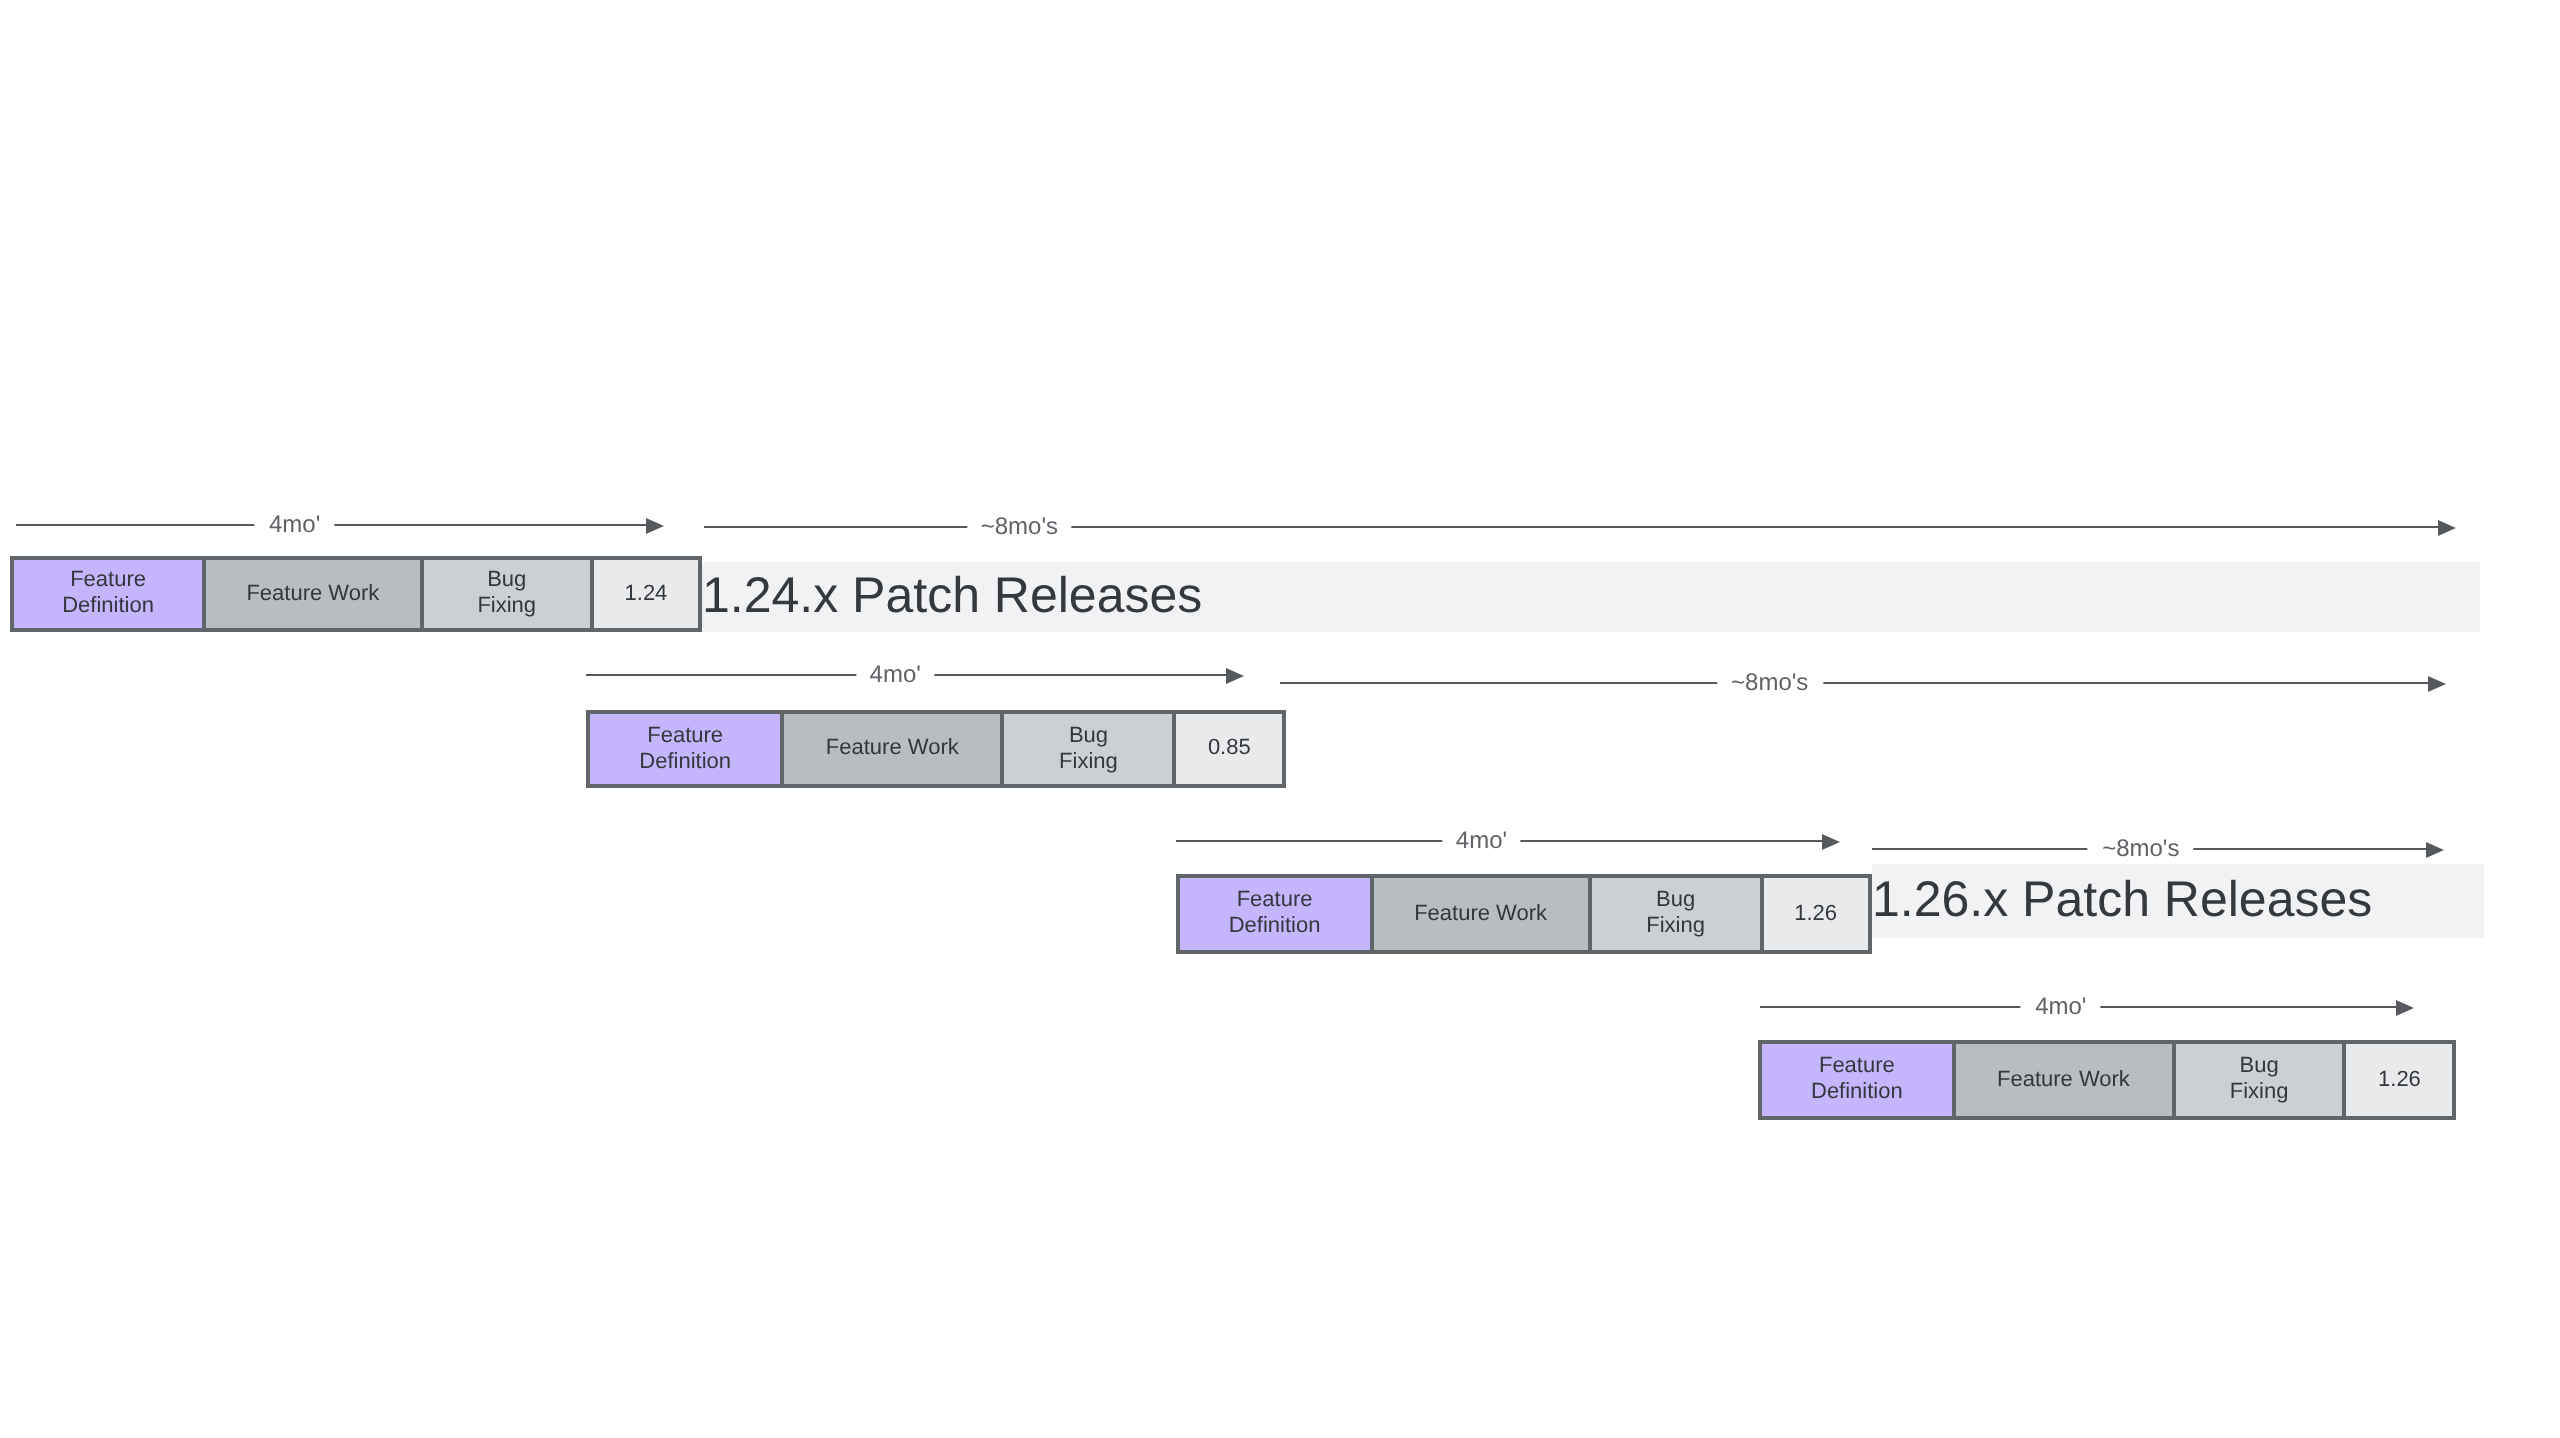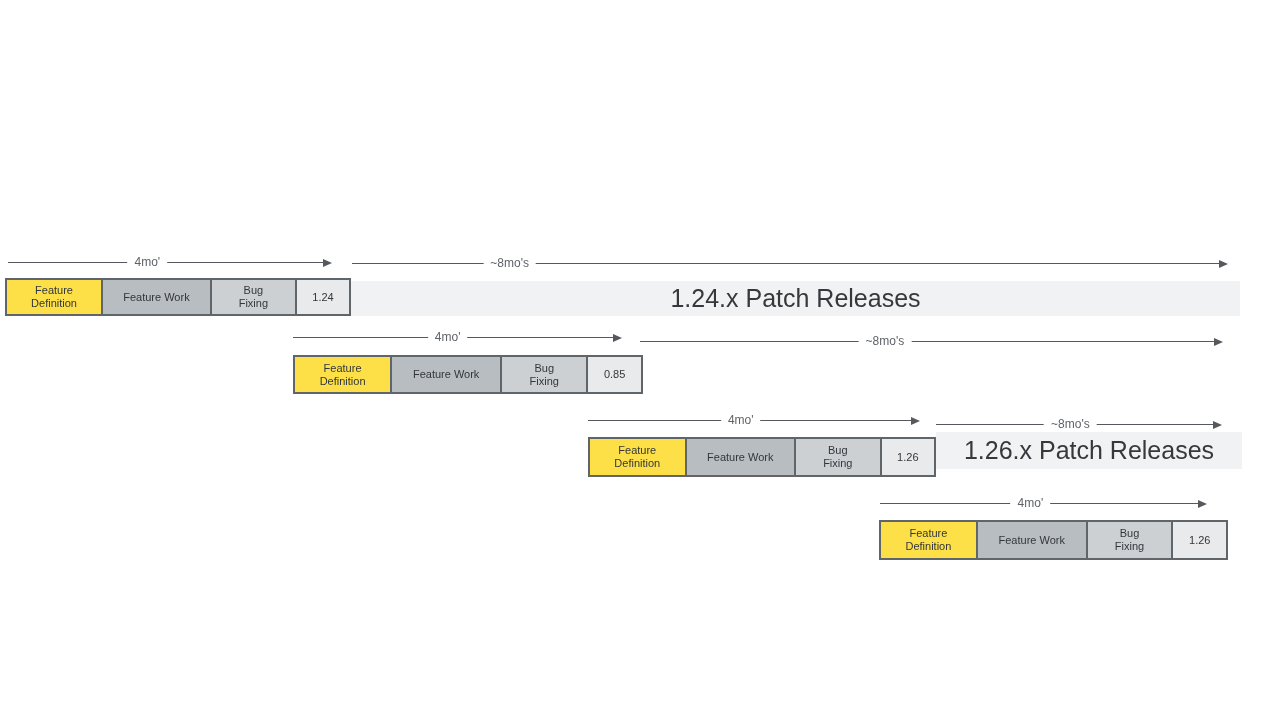--- a/index.html
+++ b/index.html
@@ -61,32 +61,31 @@
     display: flex;
     align-items: center;
     justify-content: center;
     text-align: center;
     font-size: 11px;
     line-height: 13px;
     color: #33373b;
     padding: 0 14px;
   }
   .cell + .cell { border-left: 2px solid #60656a; }
-  .cell.fd { flex: 0 0 27.5%; background: #fde047; }
+  .cell.fd { flex: 0 0 27.5%; background: #c4b5fd; }
   .cell.fw { flex: 0 0 31.8%; background: #b8bdc1; }
   .cell.bf { flex: 0 0 24.9%; background: #cdd0d3; padding: 0 20px; text-align: center; }
   .cell.vb { flex: 1 1 auto;  background: #e9eaeb; padding: 10px 2px; }
 
   
   .patch-bar {
     position: absolute;
     background: #f1f2f3;
     display: flex;
     align-items: center;
-    justify-content: center;
     font-size: 25px;
     color: #35393d;
     white-space: nowrap;
     z-index: 0;
   }
 </style>
 </head>
 <body>
 
 <div class="canvas">

